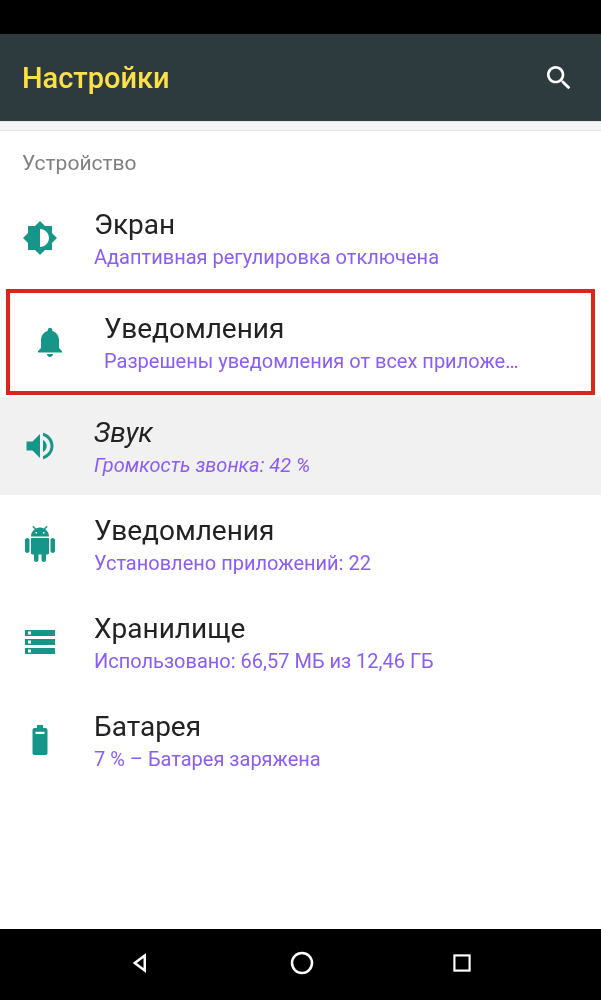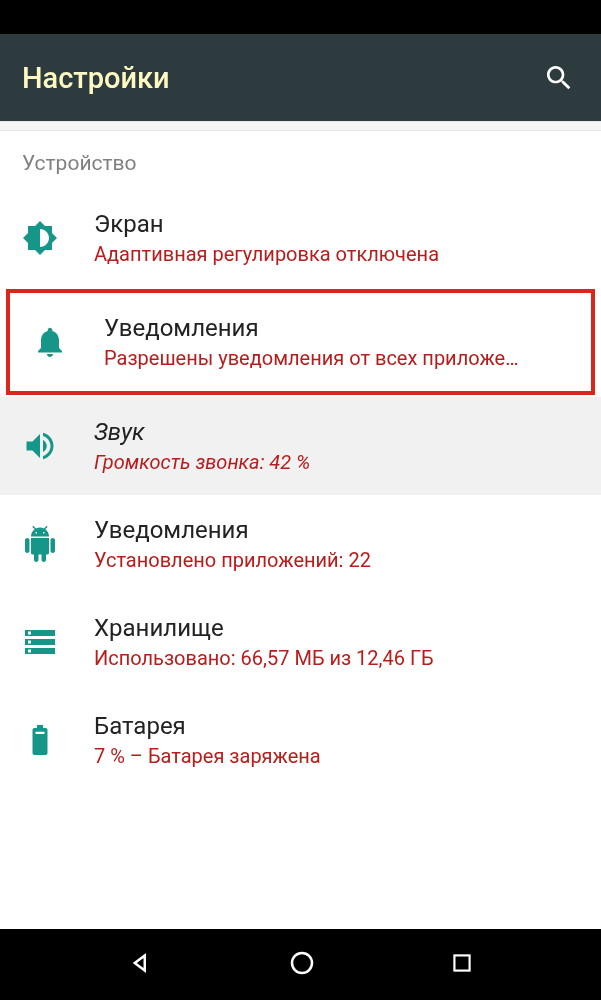--- a/index.html
+++ b/index.html
@@ -14,21 +14,21 @@
     .status-bar {
       height: 34px;
       background: #000000;
     }
     .app-bar {
       height: 87px;
       background: #2d3a3e;
       display: flex;
       align-items: center;
       padding: 0 22px;
-      color: #fef9c3;
+      color: #fde047;
       justify-content: space-between;
     }
     .app-bar-title {
       font-size: 29px;
       font-weight: 500;
     }
     .search-icon-wrap {
       display: flex;
       align-items: center;
       justify-content: center;
@@ -75,26 +75,26 @@
       fill: #159688;
     }
     .setting-text {
       display: flex;
       flex-direction: column;
       gap: 4px;
       min-width: 0;
       flex: 1;
     }
     .setting-title {
-      font-size: 24px;
+      font-size: 28px;
       color: #222222;
     }
     .setting-subtitle {
       font-size: 20px;
-      color: #b91c1c;
+      color: #8b5cf6;
       white-space: nowrap;
       overflow: hidden;
       text-overflow: ellipsis;
     }
     .highlight-box {
       border: 4px solid #d9281b;
       margin: 2px 6px 2px 6px;
     }
     .nav-bar {
       position: absolute;

